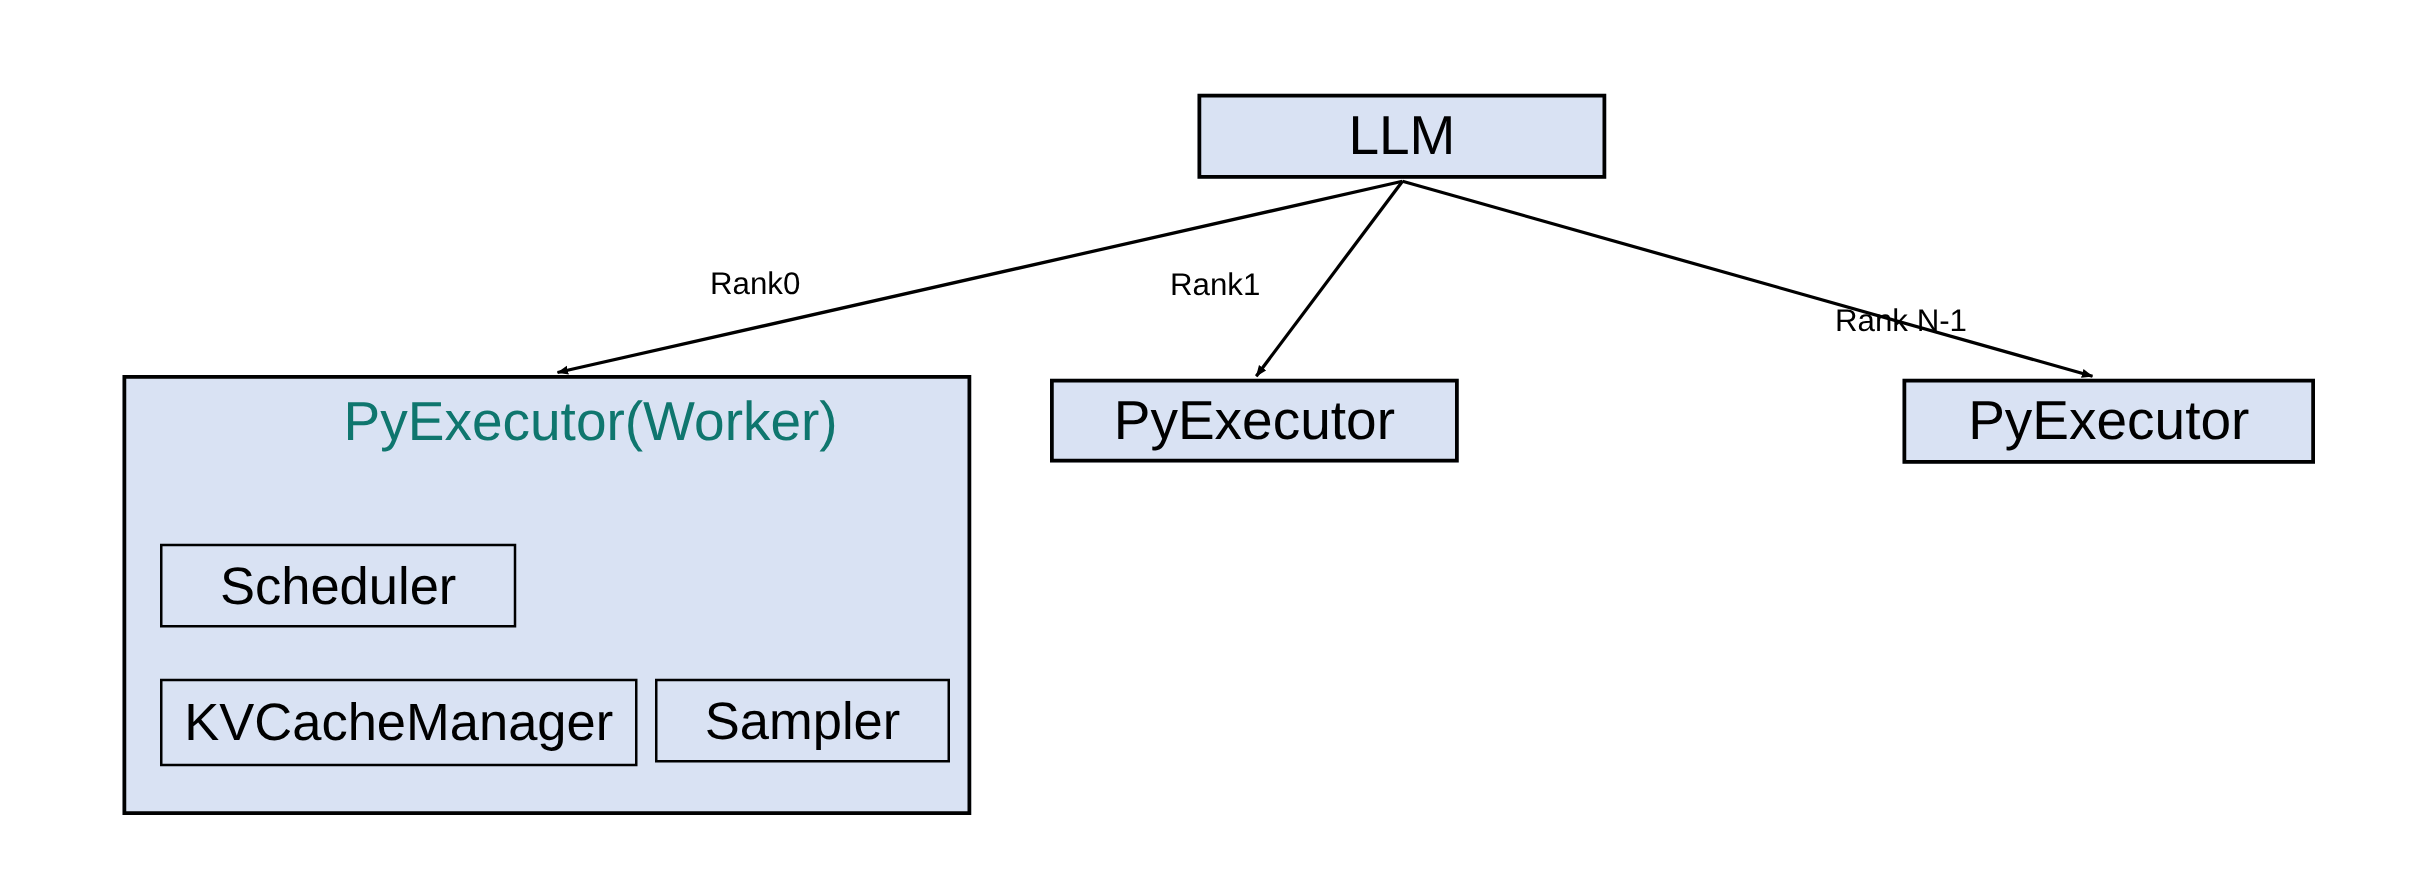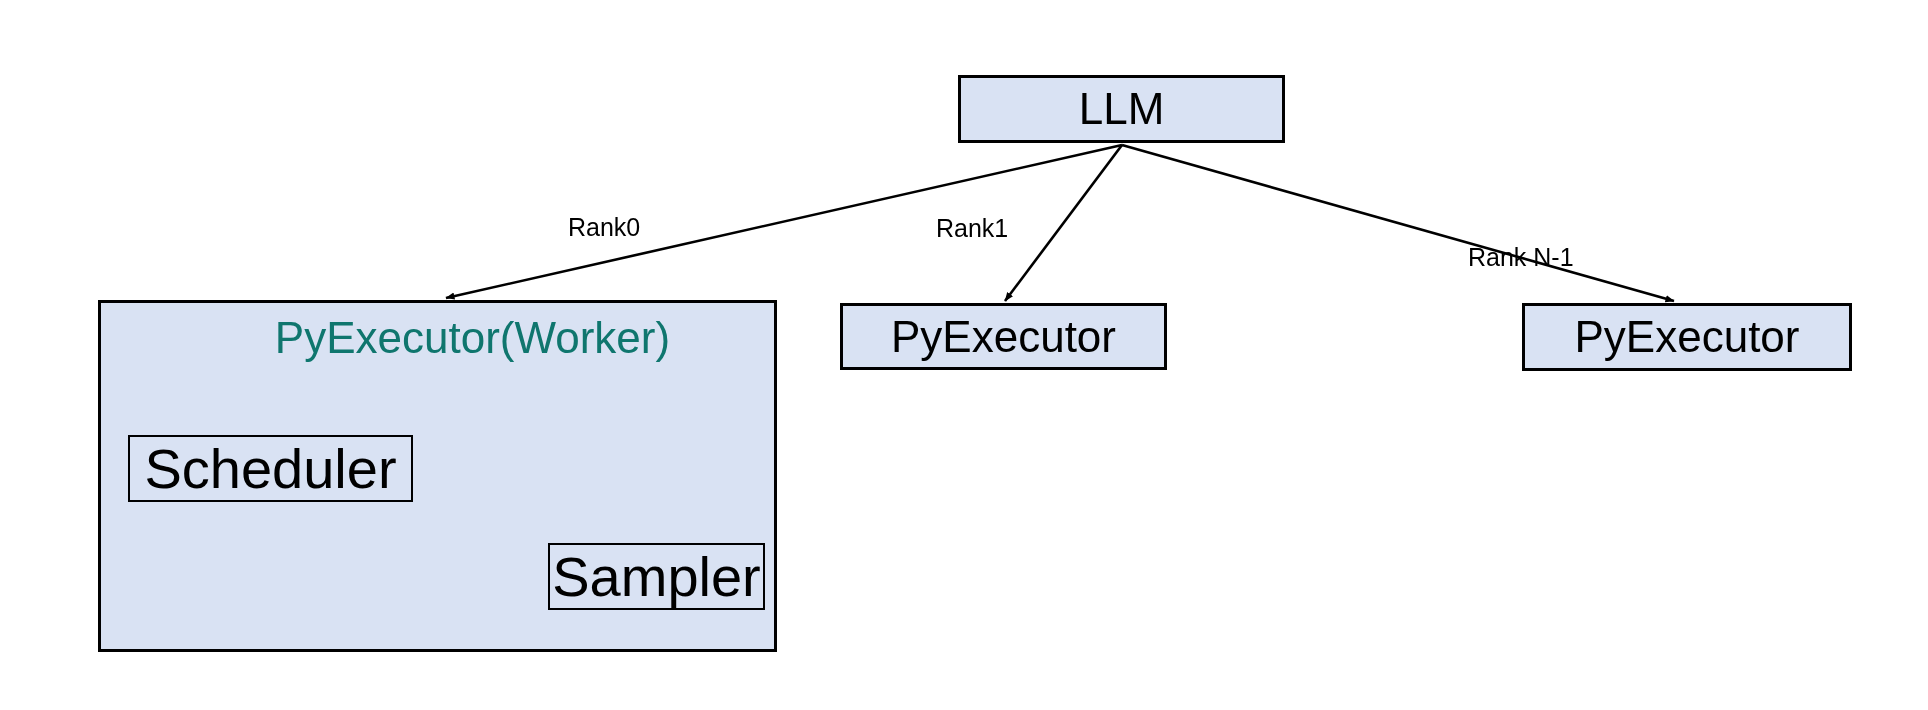--- a/index.html
+++ b/index.html
@@ -54,28 +54,28 @@
     white-space: nowrap;
     margin-left: 35px;
   }
   .subnode {
     position: absolute;
     background: #d9e2f3;
     border: 2px solid #000000;
     display: flex;
     align-items: center;
     justify-content: center;
-    font-size: 56px;
+    font-size: 42px;
     color: #000000;
     white-space: nowrap;
   }
   .sub-scheduler   { left: 27px;  top: 132px; width: 285px; height: 67px; }
   .sub-modelengine { left: 352px; top: 132px; width: 313px; height: 68px; }
   .sub-kvcache     { left: 27px;  top: 240px; width: 382px; height: 70px; }
-  .sub-sampler     { left: 447px; top: 240px; width: 217px; height: 67px; }
+  .sub-sampler     { left: 423px; top: 240px; width: 236px; height: 67px; }
 
   
   .exec-mid-box   { left: 840px;  top: 303px; width: 327px; height: 67px; }
   .exec-right-box { left: 1522px; top: 303px; width: 330px; height: 68px; }
 
   
   .edge-label {
     position: absolute;
     font-size: 25px;
     color: #000000;
@@ -107,20 +107,21 @@
   </div>
 
   <div class="edge-label label-rank0">Rank0</div>
   <div class="edge-label label-rank1">Rank1</div>
   <div class="edge-label label-rankn">Rank N-1</div>
 
   <div class="node worker-box">
     <div class="worker-title">PyExecutor(Worker)</div>
 
     <div class="subnode sub-scheduler">Scheduler</div>
+    <div class="subnode sub-kvcache">KVCacheManager</div>
     <div class="subnode sub-sampler">Sampler</div>
   </div>
 
   <div class="node exec-mid-box">
     <div class="node-label">PyExecutor</div>
   </div>
 
   <div class="node exec-right-box">
     <div class="node-label">PyExecutor</div>
   </div>

